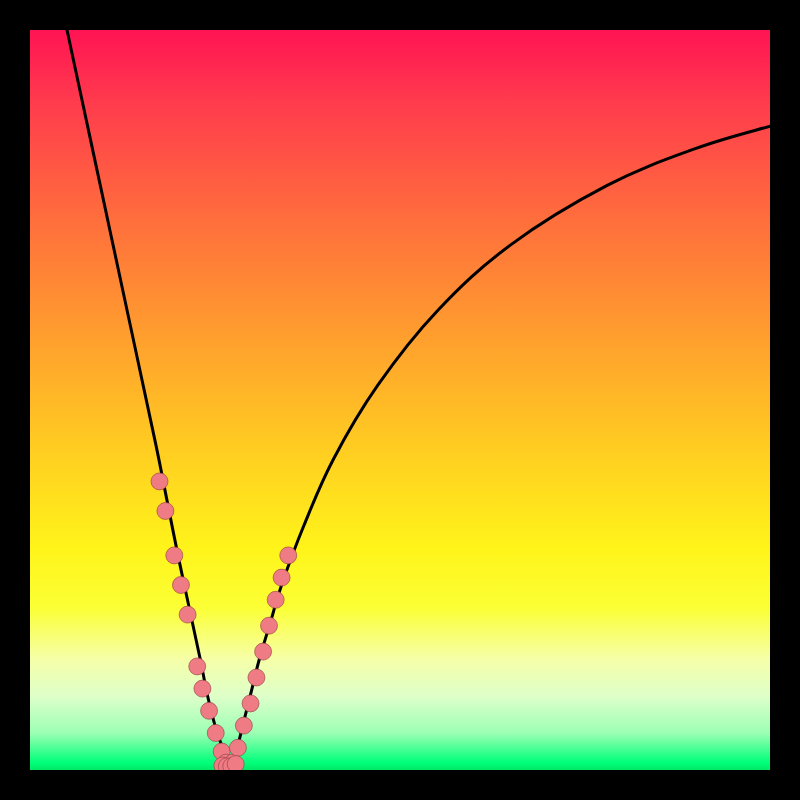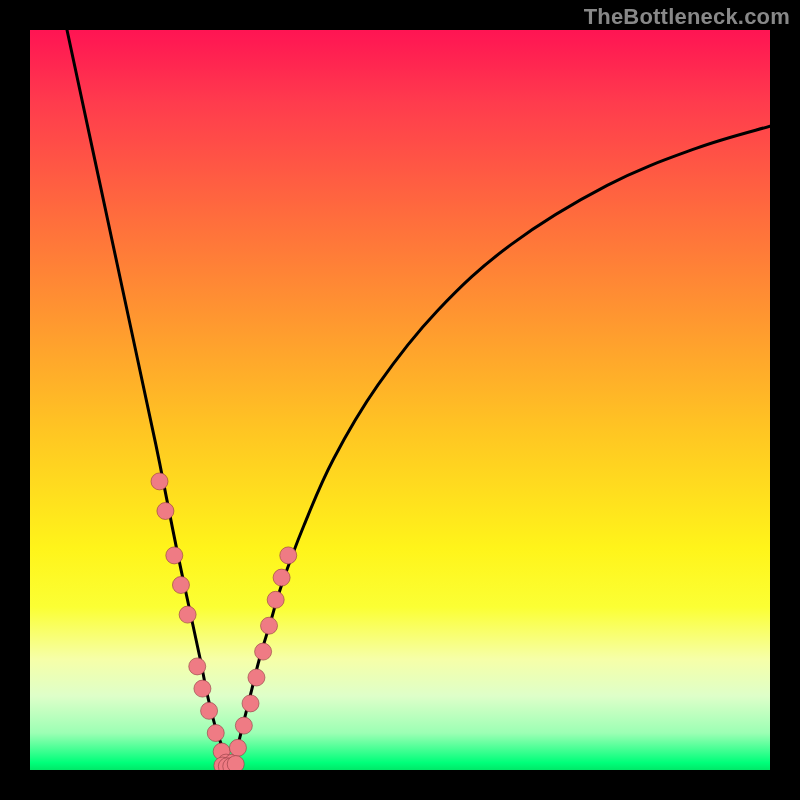--- a/index.html
+++ b/index.html
@@ -99,14 +99,13 @@
           <circle cx="245.68" cy="569.8" r="8.5" fill="#ef7b84" stroke="#8f3a41" stroke-width="0.6"></circle>
           <circle cx="251.60000000000002" cy="547.6" r="8.5" fill="#ef7b84" stroke="#8f3a41" stroke-width="0.6"></circle>
           <circle cx="258.26" cy="525.4" r="8.5" fill="#ef7b84" stroke="#8f3a41" stroke-width="0.6"></circle>
           <circle cx="192.4" cy="735.56" r="8.5" fill="#ef7b84" stroke="#8f3a41" stroke-width="0.6"></circle>
           <circle cx="196.84" cy="736.3" r="8.5" fill="#ef7b84" stroke="#8f3a41" stroke-width="0.6"></circle>
           <circle cx="201.28" cy="736.3" r="8.5" fill="#ef7b84" stroke="#8f3a41" stroke-width="0.6"></circle>
           <circle cx="205.72000000000003" cy="734.08" r="8.5" fill="#ef7b84" stroke="#8f3a41" stroke-width="0.6"></circle>
         </g>
     </svg>
   </div>
-  <div class="watermark">TheBottleneck.com</div>
 </div>
 
 </body></html>

